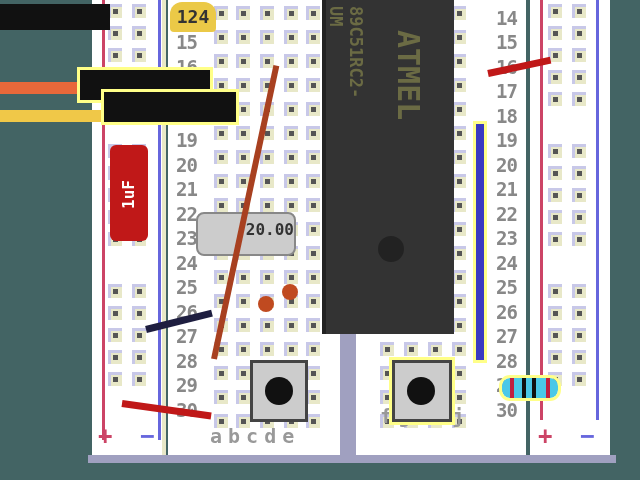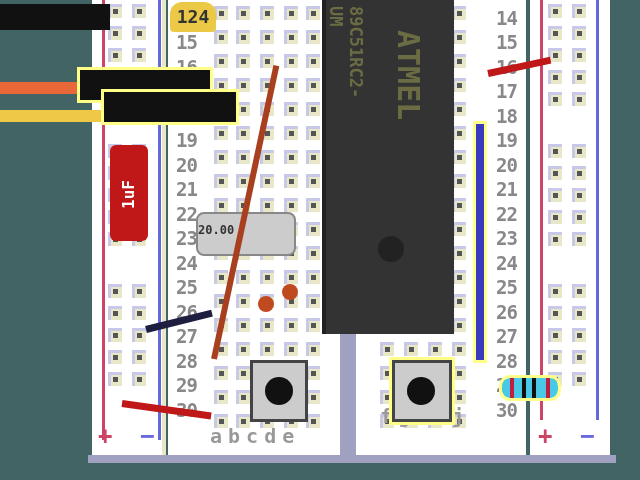--- a/index.html
+++ b/index.html
@@ -317,21 +317,21 @@
 
 <div class="abs" style="left:170px;top:2px;width:46px;height:30px;background:#ebc947;border-radius:12px 12px 4px 4px;">
   <div style="text-align:center;font-weight:bold;font-size:18px;color:#333;line-height:30px;">124</div>
 </div>
 
 <div class="abs" style="left:110px;top:145px;width:38px;height:96px;background:#c01818;border-radius:6px;">
   <div class="abs" style="left:4px;top:40px;color:#fff;font-weight:bold;font-size:16px;transform:rotate(-90deg);">1uF</div>
 </div>
 
 <div class="abs" style="left:196px;top:212px;width:96px;height:40px;background:#ccc;border-radius:8px;border:2px solid #888;">
-  <div style="text-align:left;font-weight:bold;font-size:12px;color:#333;line-height:32px;">20.00</div>
+  <div style="text-align:right;font-weight:bold;font-size:16px;color:#333;line-height:32px;">20.00</div>
 </div>
 
 <div class="abs" style="left:258px;top:296px;width:16px;height:16px;border-radius:50%;background:#c04a20;"></div>
 <div class="abs" style="left:282px;top:284px;width:16px;height:16px;border-radius:50%;background:#c04a20;"></div>
 
 <div class="abs" style="left:250px;top:360px;width:52px;height:56px;background:#ccc;border:3px solid #444;">
   <div style="position:absolute;left:12px;top:14px;width:28px;height:28px;border-radius:50%;background:#111;"></div>
 </div>
 <div class="abs" style="left:392px;top:360px;width:54px;height:56px;background:#ccc;border:3px solid #444;outline:3px solid #ffff88;">
   <div style="position:absolute;left:12px;top:14px;width:28px;height:28px;border-radius:50%;background:#111;"></div>

